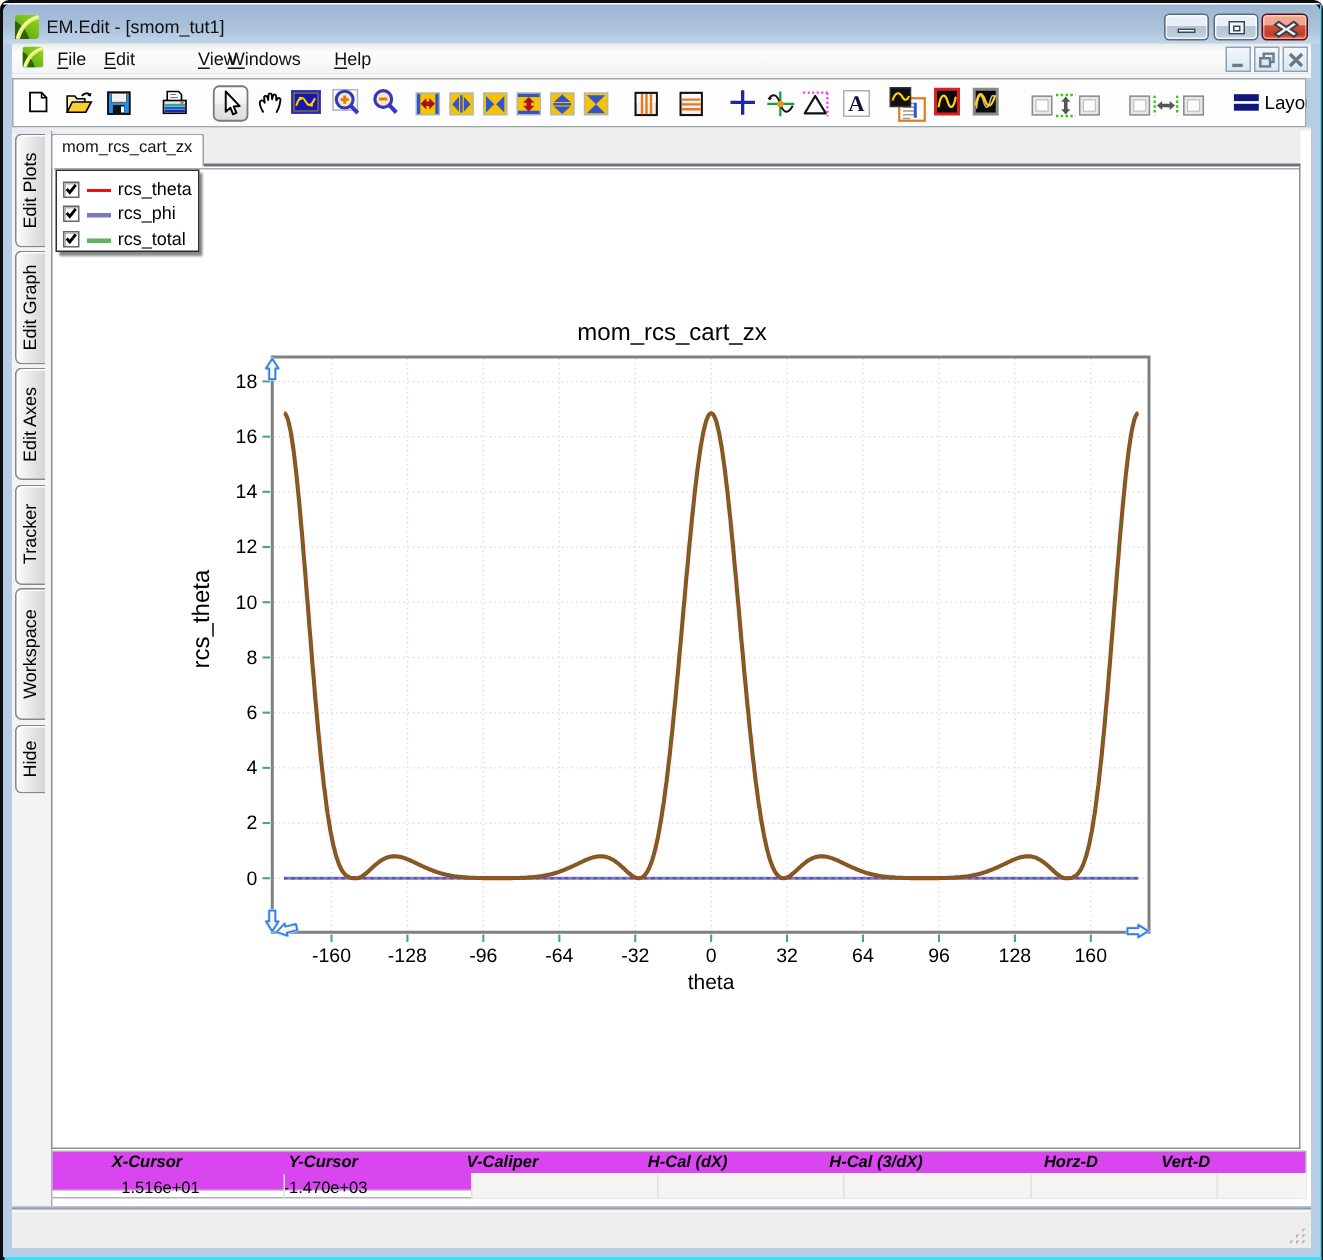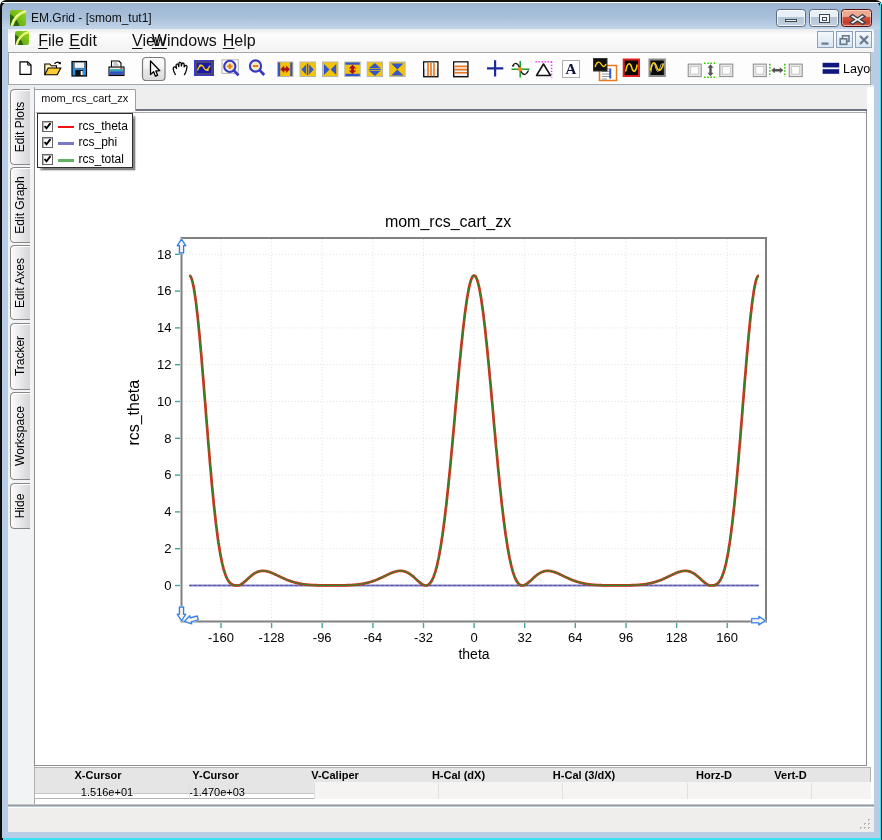--- a/index.html
+++ b/index.html
@@ -16,21 +16,21 @@
 
 .cap { position:absolute; top:8.5px; height:18.5px; border-radius:3.5px; }
 #cap-min { left:775.5px; width:30.5px; border:1px solid #5d6b7a; background:linear-gradient(#e8eff6 45%, #b3c4d5 46%, #c3d2e0); box-shadow:inset 0 0 0 1px rgba(255,255,255,.75); }
 #cap-max { left:808.5px; width:30.5px; border:1px solid #5d6b7a; background:linear-gradient(#e8eff6 45%, #b3c4d5 46%, #c3d2e0); box-shadow:inset 0 0 0 1px rgba(255,255,255,.75); }
 #cap-close { left:840.5px; width:31px; border:1px solid #57100c; background:linear-gradient(#f0a88f 40%, #cf5440 45%, #c23c27 80%, #d8614b); box-shadow:inset 0 0 0 1px rgba(255,255,255,.45); }
 #cap-min .g { position:absolute; left:8px; top:9px; width:12px; height:3.5px; background:#f4f6f8; border:1px solid #3d4752; }
 #cap-max .g { position:absolute; left:9px; top:4.5px; width:11px; height:9px; background:#f4f6f8; border:1.7px solid #3d4752; }
 #cap-max .g:after { content:""; position:absolute; left:2px; top:1.5px; width:3.6px; height:2.6px; border:1.5px solid #3d4752; background:#f4f6f8; }
 
 #menubar { position:absolute; left:7.8px; top:29px; width:866px; height:19.5px; background:linear-gradient(#ebebeb, #fdfdfd 30%, #f3f3f3); }
-#menubar .mi { position:absolute; top:2.5px; font-size:16px; color:#101010; }
+#menubar .mi { position:absolute; top:2.5px; font-size:12px; color:#101010; }
 #menubar .mi u { text-decoration-thickness:1px; text-underline-offset:1.5px; }
 #understrip { position:absolute; left:7.8px; top:48.5px; width:866px; height:3px; background:#f4f4f4; }
 
 #toolbar { position:absolute; left:8px; top:51.5px; width:863px; height:33px; background:#fdfdfd; border:1px solid #a2a7ab; }
 #gapstrip { position:absolute; left:7.8px; top:84.5px; width:866px; height:4px; background:#e9edf2; }
 
 .mdib { position:absolute; top:30.5px; width:17.5px; height:17.5px; background:linear-gradient(#f3f8fc, #d8e6f2); border:1px solid #8aa2bc; }
 
 #client { position:absolute; left:8px; top:88.5px; width:866px; height:715px; background:#f2f3f5; }
 #docarea { position:absolute; left:33.5px; top:86.5px; width:840px; height:717px; background:#ffffff; border-left:1px solid #a8a8a8; }
@@ -43,21 +43,21 @@
 .stab { position:absolute; left:9.5px; width:20px; background:linear-gradient(90deg,#fcfcfc,#e0e0e2 70%,#d6d6d8); border:1px solid #878787; border-right:none; border-radius:4.5px 0 0 4.5px; box-shadow:inset 1px 1px 0 #ffffff; }
 .stab span { position:absolute; left:50%; top:50%; transform:translate(-50%,-50%) rotate(-90deg); white-space:nowrap; font-size:12px; color:#000; }
 
 #legend { position:absolute; left:37px; top:112.6px; width:95.5px; height:55.5px; background:#ffffff; border:1.4px solid #2e2e2e; box-shadow:2.5px 2.5px 1.5px rgba(110,110,110,0.85); }
 .lrow { position:absolute; left:0; width:100%; height:17px; }
 .lcb { position:absolute; left:4px; top:2px; width:11px; height:11px; background:#fff; border:1px solid #666; box-shadow:inset 1px 1px 0 #b8b8b8; }
 .lln { position:absolute; left:19.5px; top:7px; width:16.5px; height:2.6px; }
 .ltx { position:absolute; left:40.5px; top:0px; font-size:12px; color:#000; }
 
 #btable { position:absolute; left:33.5px; top:766.5px; width:837px; height:32.5px; border:1px solid #b2b2b2; background:#fff; }
-#bhead { position:absolute; left:0; top:0; width:100%; height:26px; background:#e5e5e5; border-bottom:1px solid #c6c6c6; }
+#bhead { position:absolute; left:0; top:0; width:100%; height:26px; background:#d946ef; border-bottom:1px solid #c6c6c6;font-style:italic; }
 #bhead span { position:absolute; top:1px; font-size:11px; font-weight:bold; color:#000; transform:translateX(-50%); }
 #bvals span { position:absolute; top:18px; font-size:11px; color:#000; transform:translateX(-50%);text-align:center; }
 .vsep { position:absolute; top:15px; width:1px; height:16px; background:#e0e0e0; }
 #sep1 { position:absolute; left:7.8px; top:803.5px; width:866px; height:1.2px; background:#c4c4c4; }
 #sep2 { position:absolute; left:7.8px; top:804.7px; width:866px; height:1.6px; background:#989898; }
 #statusbar { position:absolute; left:8px; top:806.5px; width:866px; height:25px; background:#f0eeec; border-top:1px solid #fdfdfd; }
 </style>
 </head>
 <body>
 <div id="win">
@@ -73,21 +73,21 @@
             <stop offset="0" stop-color="#55990f"></stop>
             <stop offset="0.55" stop-color="#77bf18"></stop>
             <stop offset="1" stop-color="#95d923"></stop>
           </linearGradient>
         </defs>
         <rect width="16" height="16" rx="2.5" fill="url(#sw16)"></rect>
         <path d="M0 4 C4.5 6.5 8 10.5 9.5 16 L0 16 Z" fill="#2e6409"></path>
         <path d="M1.8 15.8 C4 8.2 8.6 3.2 15.8 1.3" fill="none" stroke="#dff060" stroke-width="2.8"></path>
         <path d="M1.2 15.9 C3.6 7.8 8.4 2.8 15.9 0.9" fill="none" stroke="#f8ffb2" stroke-width="1.1"></path>
       </svg></div>
-  <div id="title-text">EM.Grid - [smom_tut1]</div>
+  <div id="title-text">EM.Edit - [smom_tut1]</div>
   <div id="cap-min" class="cap">
       <div class="g"></div>
     </div>
   <div id="cap-max" class="cap">
       <div class="g"></div>
     </div>
   <div id="cap-close" class="cap">
       <svg width="31" height="18.5" viewBox="0 0 31 18.5" style="position:absolute;left:0;top:0;">
         <path d="M10.5 4.5 L15.5 8 L20.5 4.5 L23 6.5 L18.5 9.5 L23 12.5 L20.5 14.5 L15.5 11 L10.5 14.5 L8 12.5 L12.5 9.5 L8 6.5 Z" fill="#f2f2f2" stroke="#39424d" stroke-width="1.4"></path>
       </svg>

